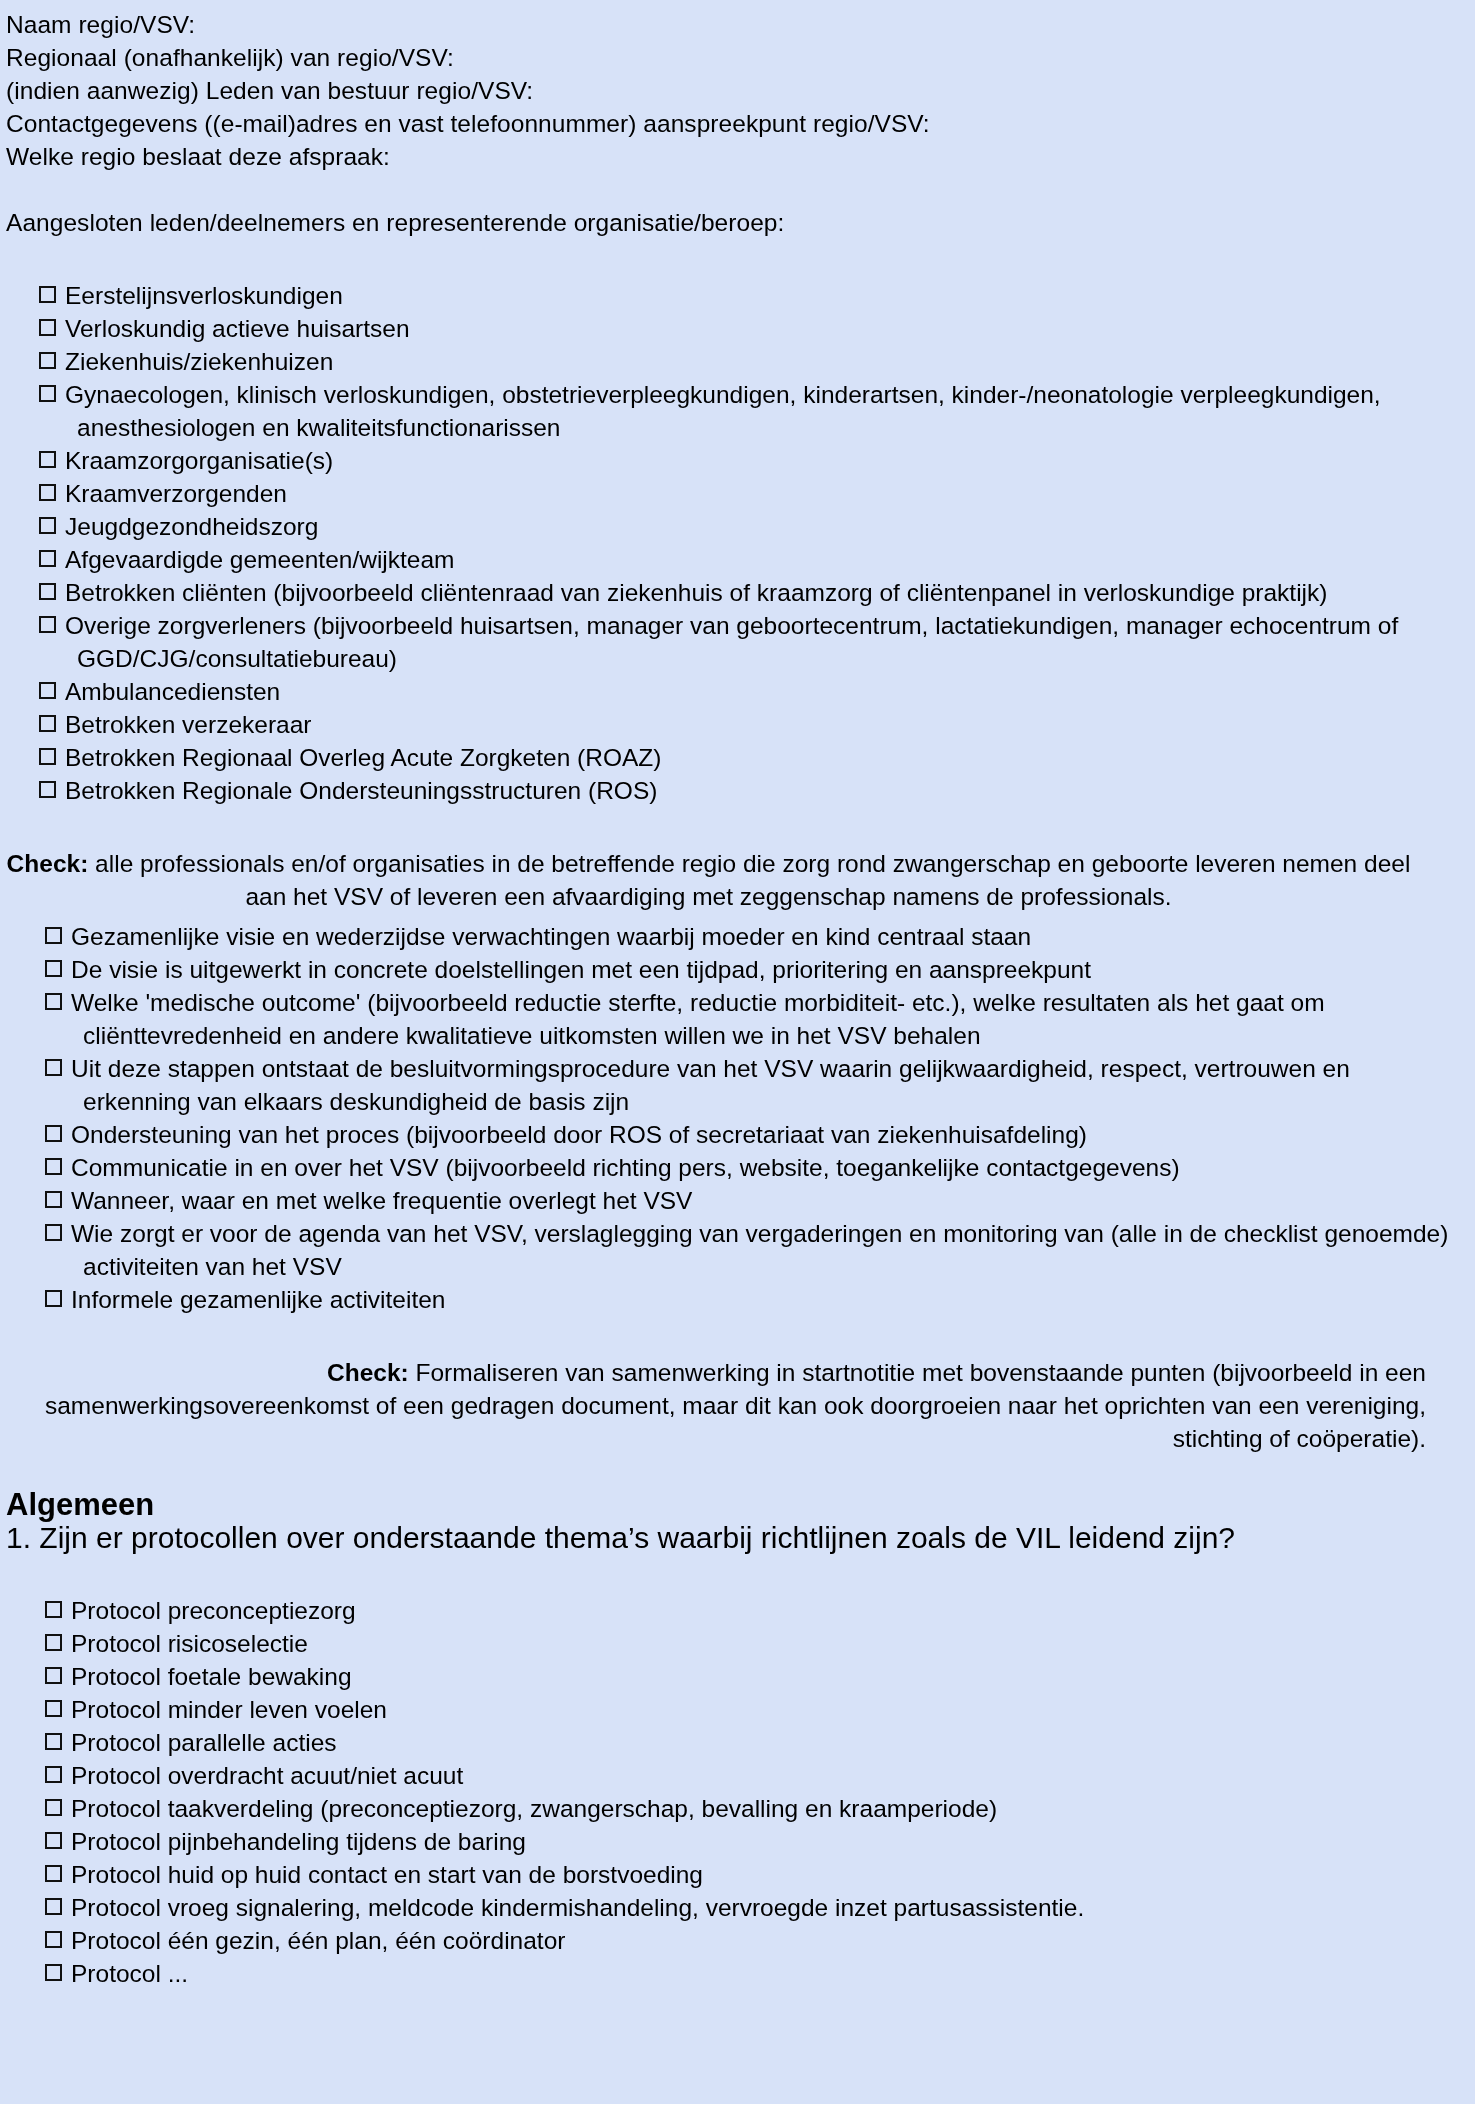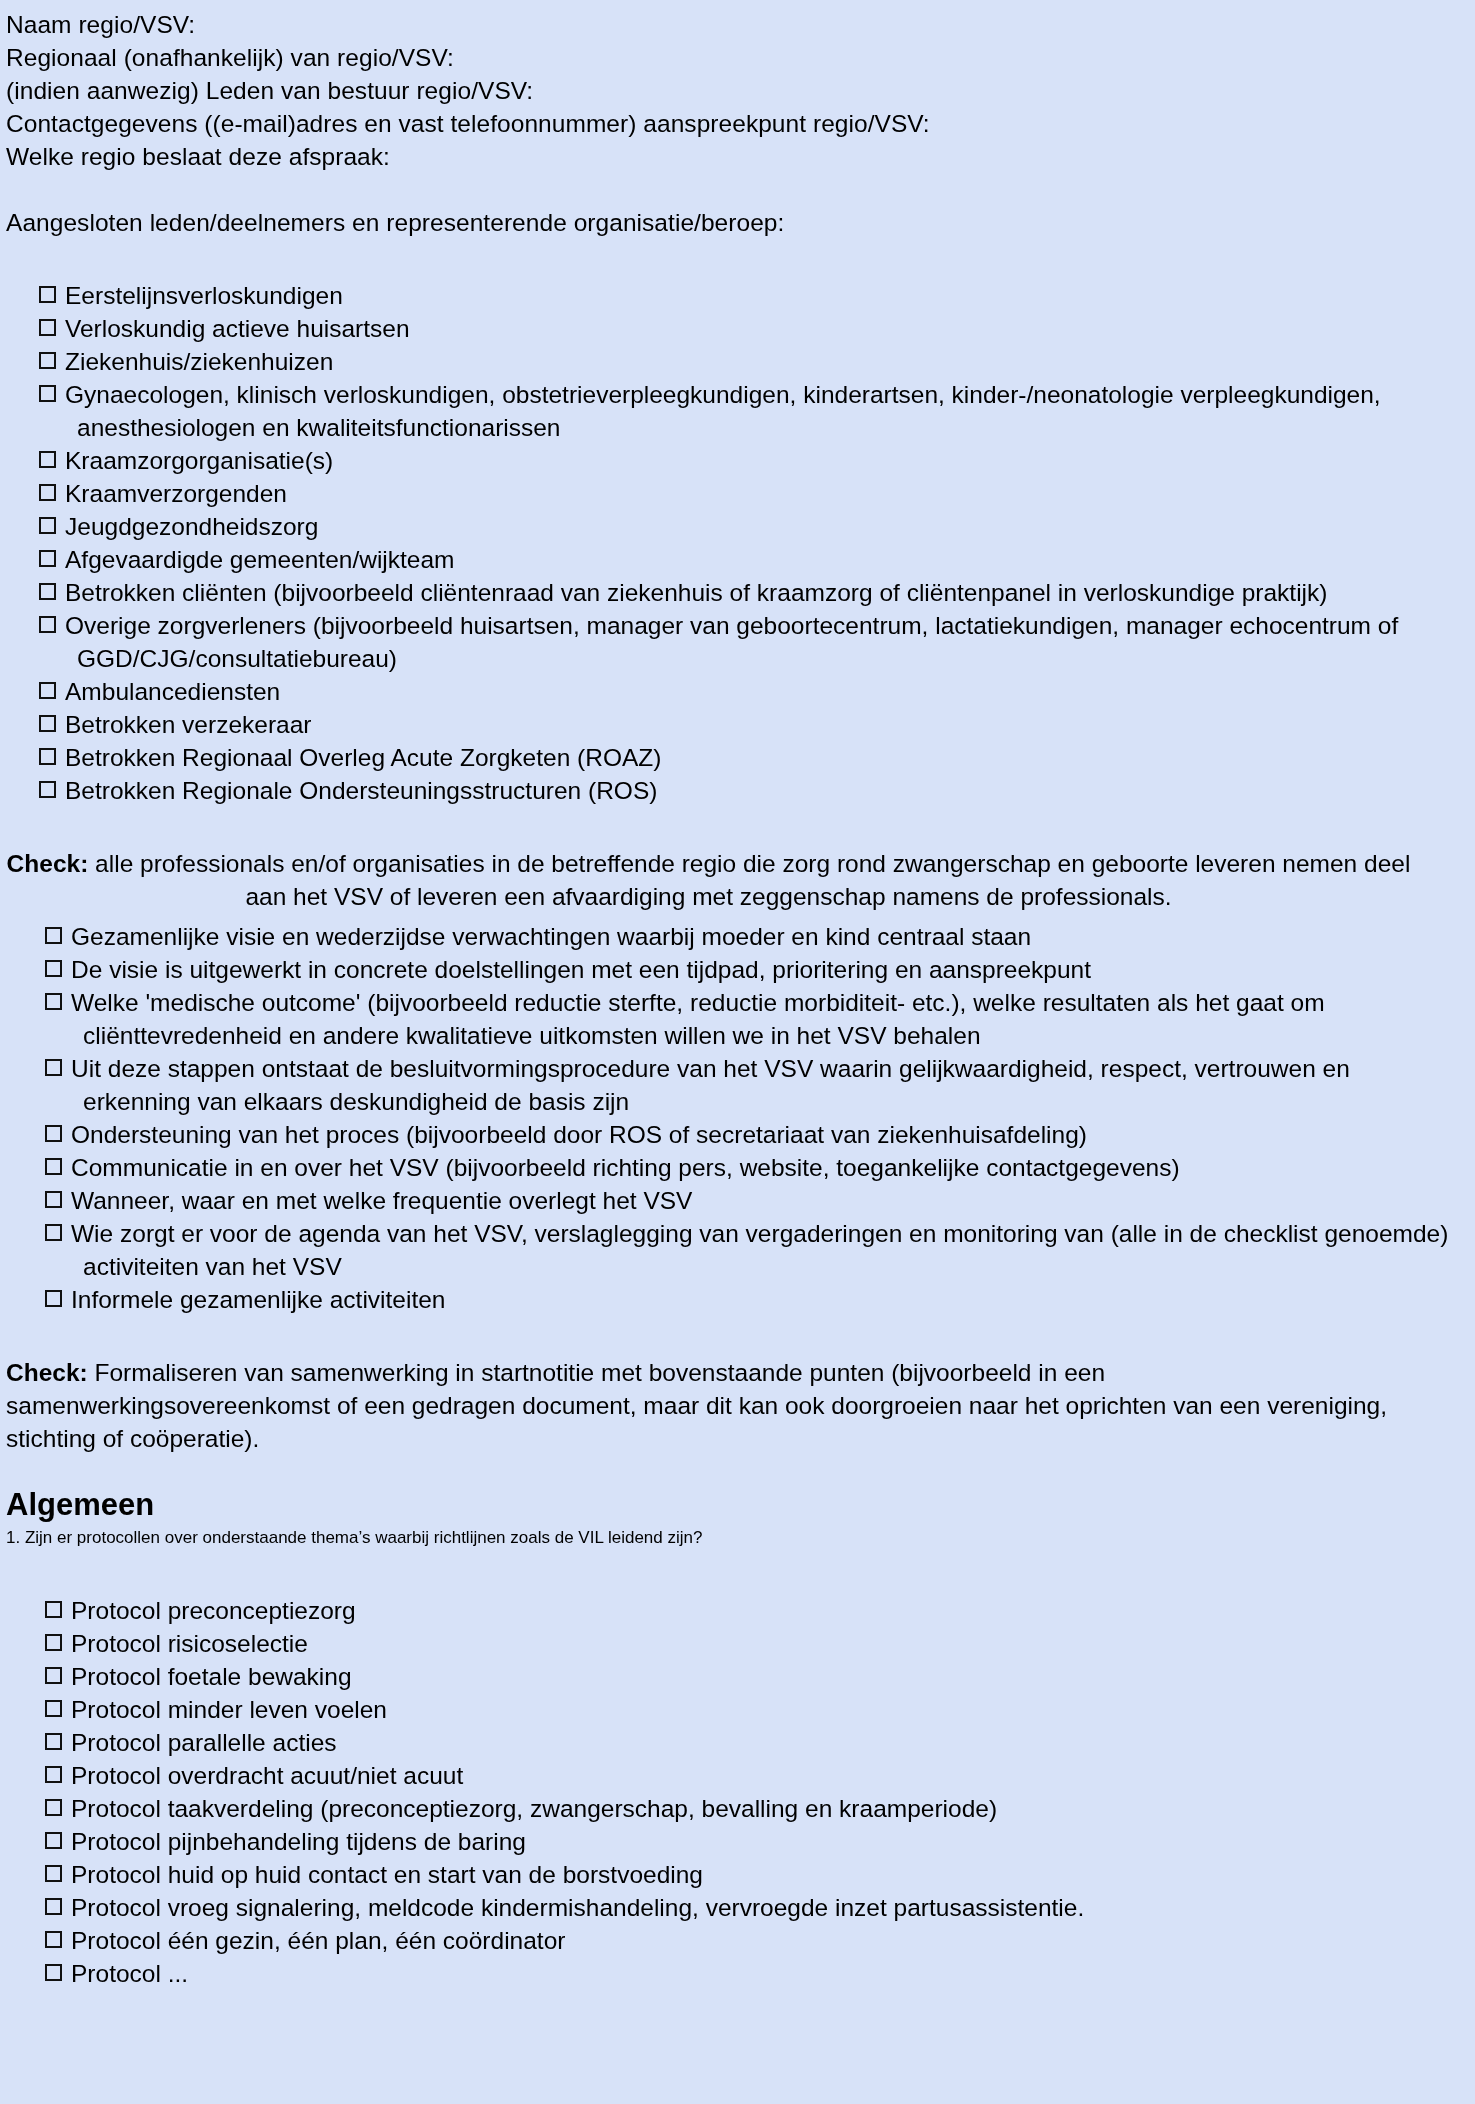--- a/index.html
+++ b/index.html
@@ -68,25 +68,25 @@
   }
   ul.checklist.indent-2 > li {
     padding-left: 70px;
   }
   .section-title {
     font-size: 31px;
     line-height: 33px;
     font-weight: bold;
   }
   .q-line {
-    font-size: 17px;
+    font-size: 30px;
     line-height: 33px;
   }
   .w-narrow { max-width: 1405px; text-align: center; }
-  .w-mid { max-width: 1420px; }
+  .w-mid { max-width: 1420px; text-align: right; }
 </style>
 </head>
 <body>
 
 <div class="page">
 
   <div>
     <div class="line">Naam regio/VSV:</div>
     <div class="line">Regionaal (onafhankelijk) van regio/VSV:</div>
     <div class="line">(indien aanwezig) Leden van bestuur regio/VSV:</div>

